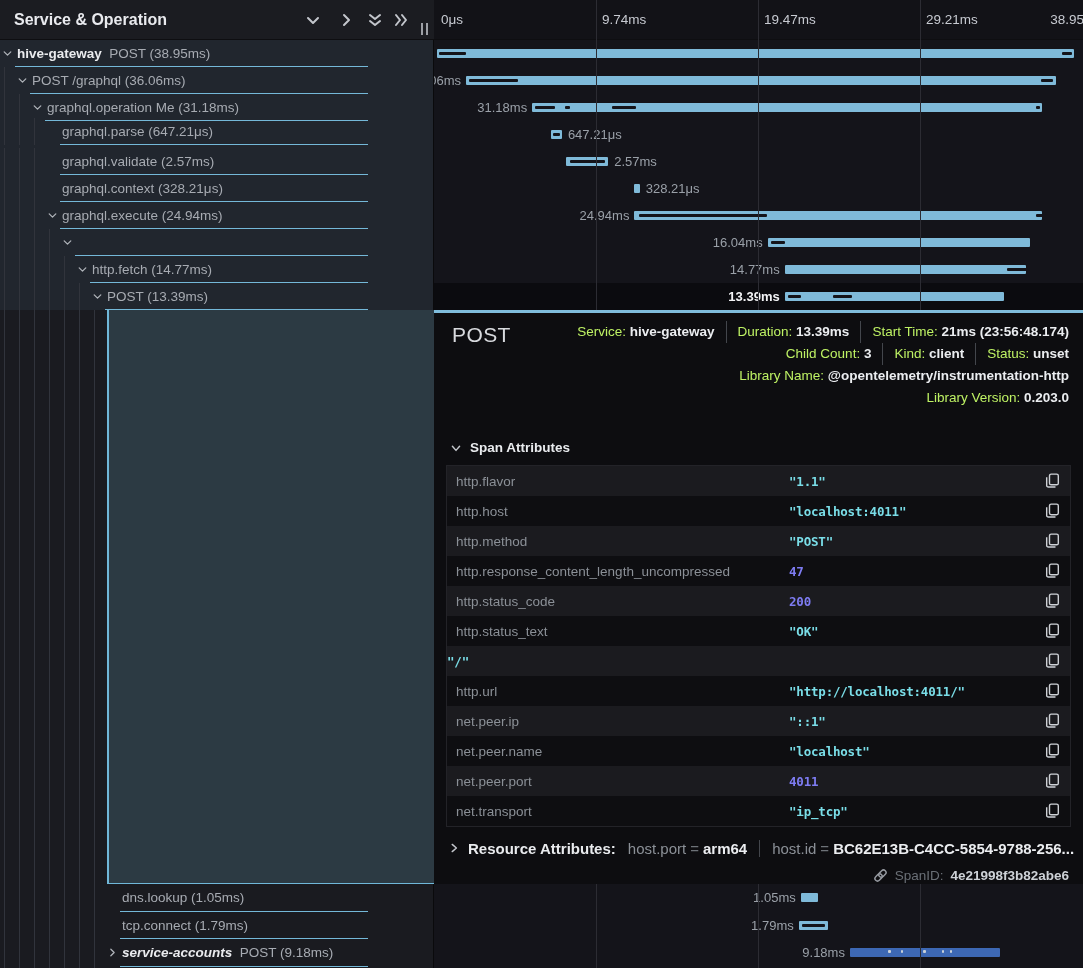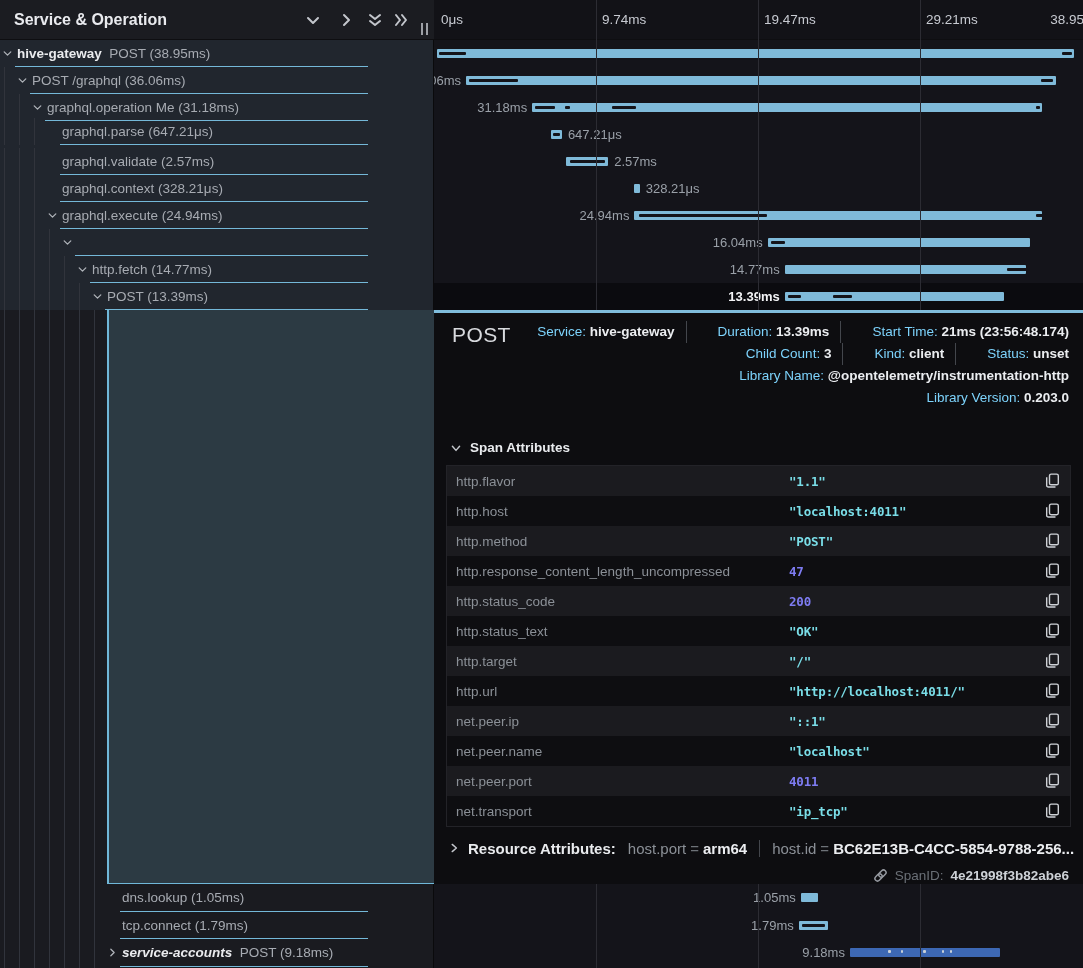--- a/index.html
+++ b/index.html
@@ -36,21 +36,21 @@
   .chev{position:absolute;top:8px;width:11px;height:11px;color:#b0b4ba;}
   .detail-left{position:absolute;left:107px;top:310px;width:327px;height:574px;background:#2c3a43;
                border-left:2px solid #70b8d9;border-bottom:1px solid #70b8d9;box-sizing:border-box;}
   
   .detail{position:absolute;left:434px;top:310px;width:649px;height:574px;background:#0d0d10;border-top:3px solid #7fbcdb;box-sizing:border-box;}
   .d-title{position:absolute;left:18px;top:10px;font-size:21px;font-weight:500;color:#d8dade;letter-spacing:.4px;}
   .d-lines{position:absolute;right:14px;top:8px;text-align:right;}
   .d-line{height:22px;line-height:22px;font-size:13.5px;white-space:nowrap;}
   .fld{display:inline-block;}
   .fld + .fld{border-left:1px solid #43464c;margin-left:11px;padding-left:11px;}
-  .flab{color:#7dd3fc;margin-left:20px;}
+  .flab{color:#bef264;}
   .fval{color:#ebedf0;font-weight:700;}
   .sec-h{position:absolute;left:16px;top:127px;display:flex;align-items:center;gap:8px;cursor:pointer;}
   .sec-h .t{font-size:13.5px;font-weight:700;color:#e9ebee;}
   .attr-table{position:absolute;left:12px;top:152px;width:625px;border:1px solid #232328;box-sizing:border-box;}
   .attr-row{height:30px;display:flex;align-items:center;}
   .attr-row:nth-child(odd){background:#1b1b1f;}
   .attr-row:nth-child(even){background:#0e0e11;}
   .attr-key{margin-left:9px;width:333px;flex:none;color:#8b9097;font-size:13.5px;}
   .attr-val{font-family:"DejaVu Sans Mono",monospace;font-size:12.5px;font-weight:700;letter-spacing:-0.2px;}
   .attr-val.str{color:#7adee8;}
@@ -396,21 +396,20 @@
           <span class="attr-key">http.status_text</span>
           <span class="attr-val str">"OK"</span>
           <span class="copy">
             <svg viewBox="0 0 16 16" width="15" height="15" fill="none" stroke="currentColor" stroke-width="1.5" stroke-linejoin="round">
               <rect x="4.8" y="1.2" width="9.4" height="11.4" rx="1.8"></rect>
               <path d="M11.2 15H3.6A1.8 1.8 0 0 1 1.8 13.2V4.6"></path>
             </svg>
           </span>
         </div>
         <div class="attr-row">
-          <span class="attr-key">http.target</span>
           <span class="attr-val str">"/"</span>
           <span class="copy">
             <svg viewBox="0 0 16 16" width="15" height="15" fill="none" stroke="currentColor" stroke-width="1.5" stroke-linejoin="round">
               <rect x="4.8" y="1.2" width="9.4" height="11.4" rx="1.8"></rect>
               <path d="M11.2 15H3.6A1.8 1.8 0 0 1 1.8 13.2V4.6"></path>
             </svg>
           </span>
         </div>
         <div class="attr-row">
           <span class="attr-key">http.url</span>

